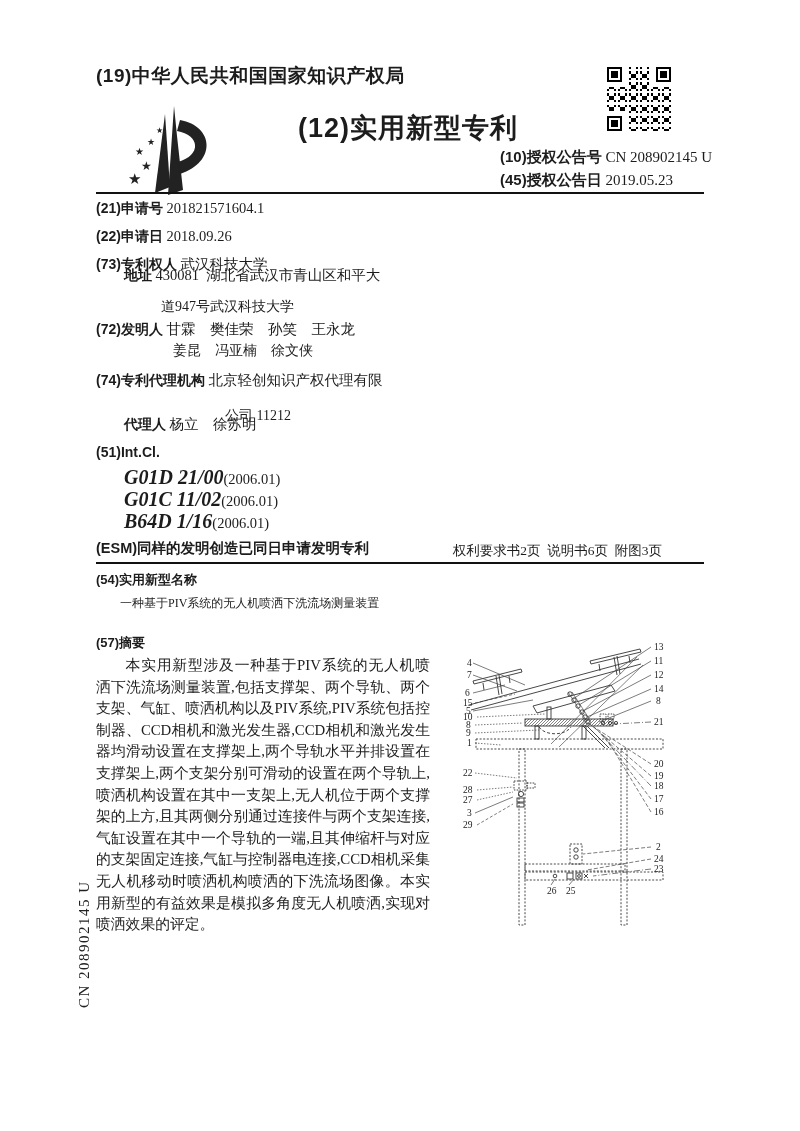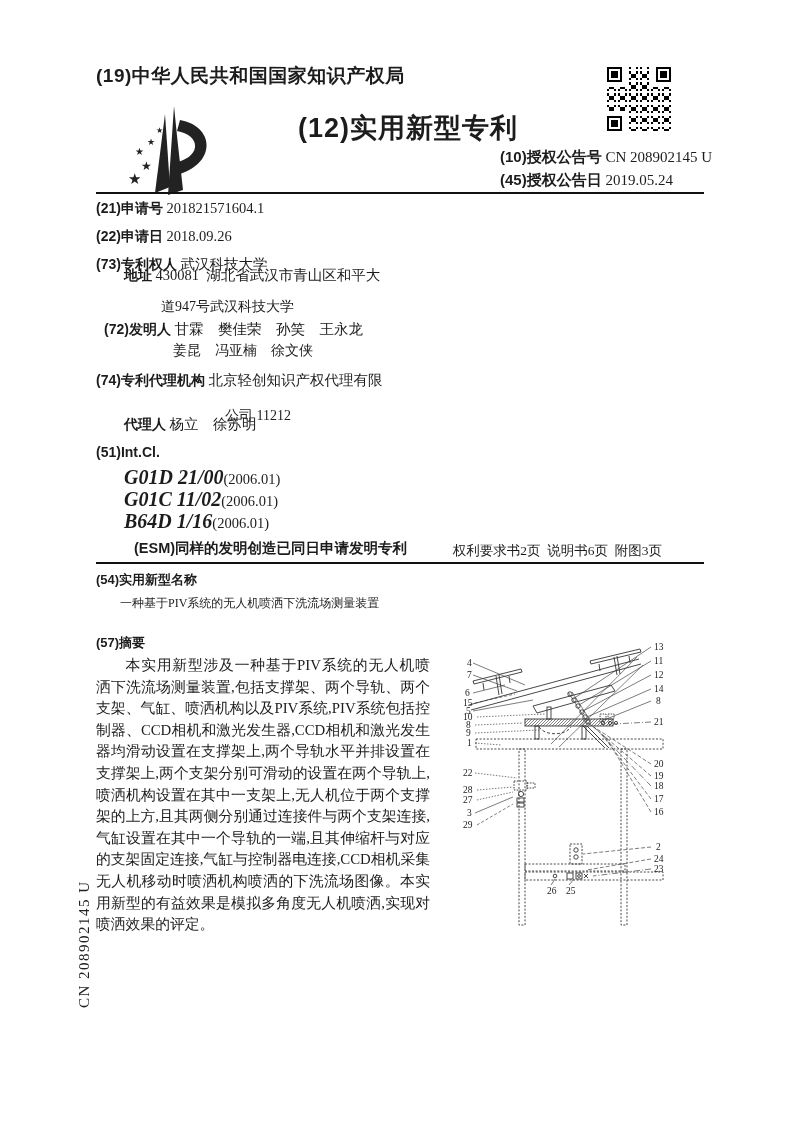--- a/index.html
+++ b/index.html
@@ -10,21 +10,21 @@
   .val{font-family:"Liberation Serif","DejaVu Serif",serif;}
   .pre{white-space:pre;}
   .rule{position:absolute;background:#111;height:2px;}
   .office{font-size:19px;letter-spacing:0.5px;}
   .doctype{font-size:27px;letter-spacing:1px;}
   .pubrow{font-size:15px;}
   .pubrow .val{font-size:15px;}
   .bib{font-size:14px;line-height:1;}
   .bib .val{font-size:14.5px;}
   .intcl-code{font-family:"Liberation Serif",serif;font-weight:bold;font-style:italic;font-size:20px;}
-  .esm{font-size:14.5px;margin-left:38px;}
+  .esm{font-size:14.5px;}
   .pages{font-size:13.5px;text-align:right;}
   .sec-label{font-size:13px;}
   .title-text{font-size:12px;line-height:22px;}
   .abstract{font-size:14.8px;line-height:21.6px;text-align:justify;text-indent:2em;}
   .side-code{font-size:15px;letter-spacing:1.5px;transform-origin:0 0;transform:rotate(-90deg);
              font-family:"Liberation Serif",serif;color:#222;}
   svg text{font-family:"Liberation Serif","DejaVu Serif",serif;}
 </style>
 </head>
 <body>
@@ -254,21 +254,21 @@
   </div>
 
   <div class="abs doctype lbl" style="left:298px;top:110px;">(12)实用新型专利</div>
 
   <div class="abs pubrow" style="left:500px;top:148px;">
     <span class="lbl">(10)授权公告号</span>
     <span class="val">CN 208902145 U</span>
   </div>
   <div class="abs pubrow" style="left:500px;top:171px;">
     <span class="lbl">(45)授权公告日</span>
-    <span class="val">2019.05.24</span>
+    <span class="val">2019.05.23</span>
   </div>
 
   <div class="rule" style="left:96px;top:192px;width:608px;"></div>
 
   <div class="abs bib" style="left:96px;top:201px;">
     <span class="lbl">(21)申请号</span>
     <span class="val">201821571604.1</span>
   </div>
   <div class="abs bib" style="left:96px;top:229px;">
     <span class="lbl">(22)申请日</span>
@@ -277,21 +277,21 @@
   <div class="abs bib" style="left:96px;top:257px;">
     <span class="lbl">(73)专利权人</span>
     <span class="val">武汉科技大学</span>
   </div>
   <div class="abs bib" style="left:124px;top:268px;">
     <span class="lbl">地址</span>
     <span class="val pre">430081  湖北省武汉市青山区和平大</span>
   </div>
   <div class="abs bib val" style="left:161px;top:300px;">道947号武汉科技大学</div>
 
-  <div class="abs bib" style="left:96px;top:322px;margin-left:8px;">
+  <div class="abs bib" style="left:96px;top:322px;">
     <span class="lbl">(72)发明人</span>
     <span class="val pre">甘霖　樊佳荣　孙笑　王永龙</span>
   </div>
   <div class="abs bib val pre" style="left:173px;top:344px;">姜昆　冯亚楠　徐文侠</div>
 
   <div class="abs bib" style="left:96px;top:373px;">
     <span class="lbl">(74)专利代理机构</span>
     <span class="val">北京轻创知识产权代理有限</span>
   </div>
   <div class="abs bib val" style="left:225px;top:394px;margin-top:15px;">公司 11212</div>

